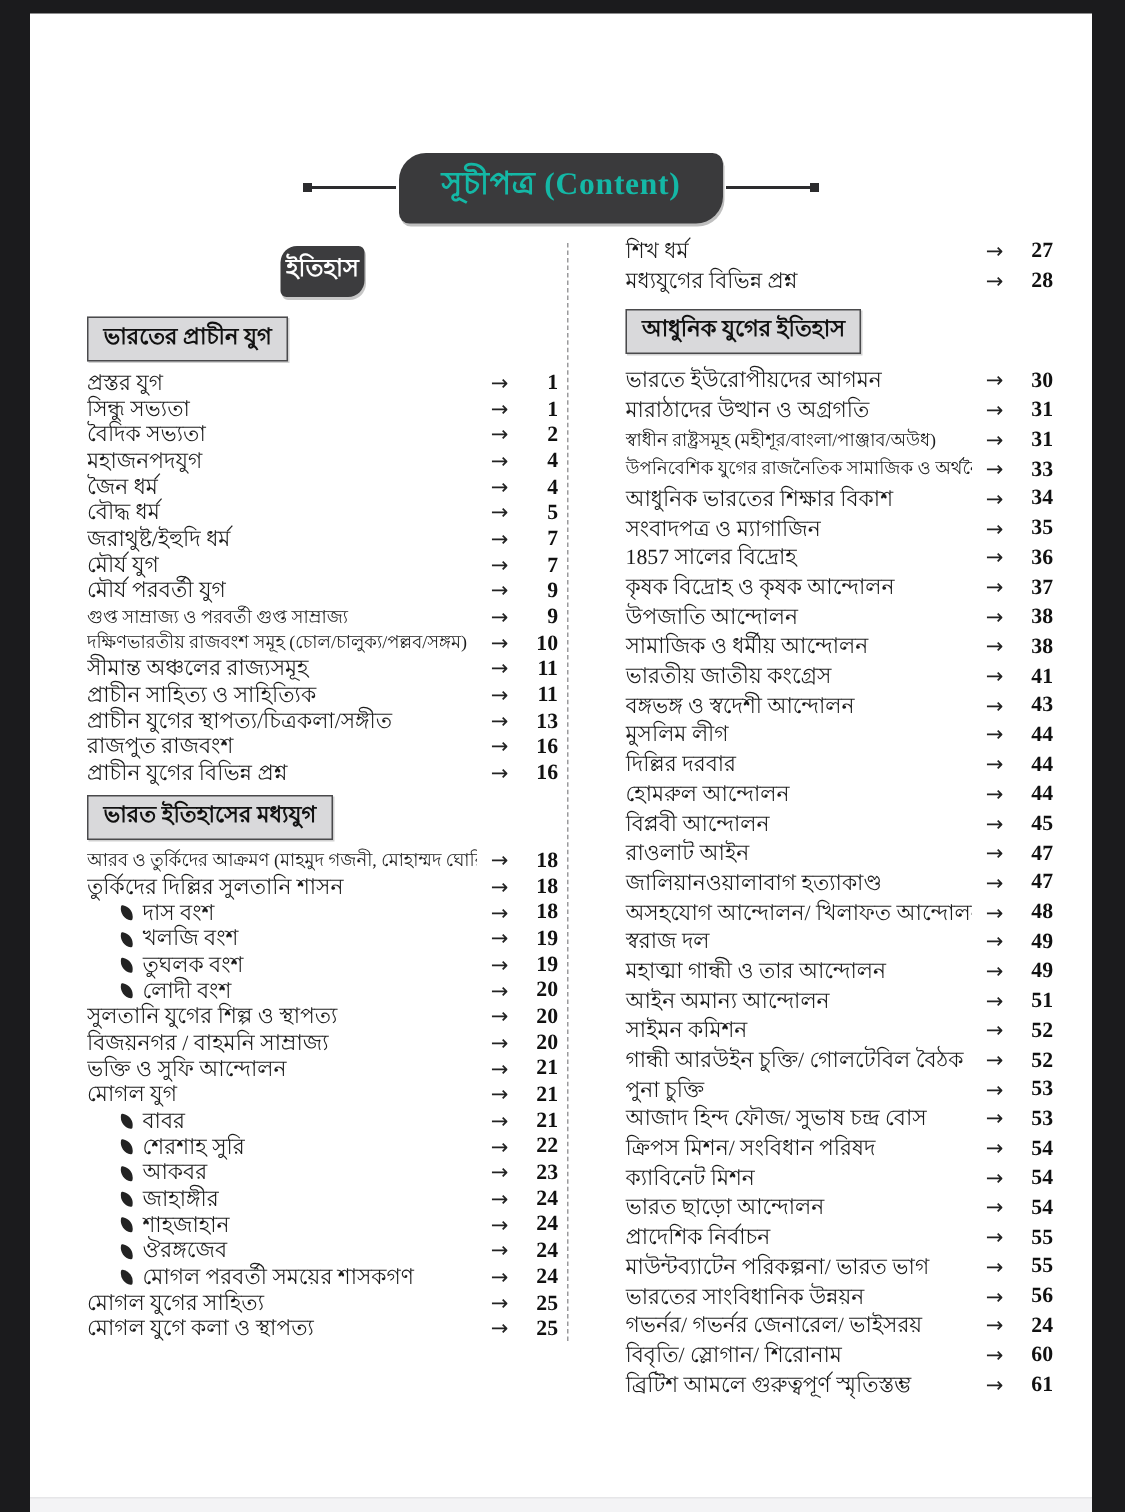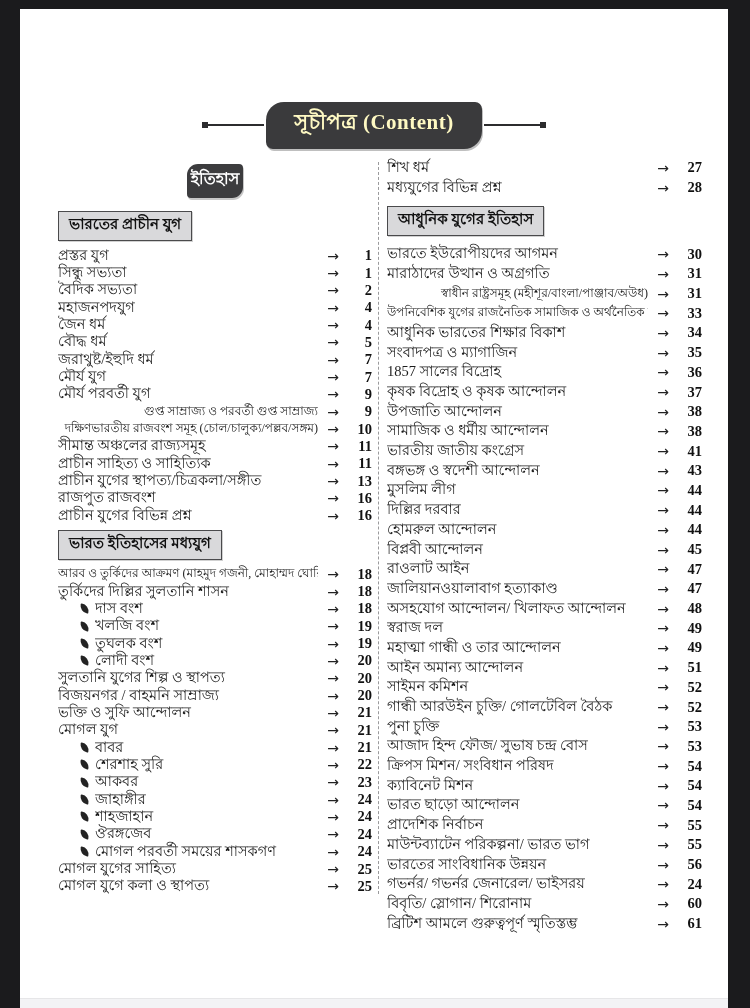--- a/index.html
+++ b/index.html
@@ -17,37 +17,37 @@
 
   
   .title-banner{
     position:absolute;left:20px;right:22px;top:104px;height:42px;
     display:flex;align-items:center;justify-content:center;
   }
   .deco{display:flex;align-items:center;}
   .deco .sq{width:6px;height:6px;background:#2c2c2e;}
   .deco .line{width:56px;height:2px;background:#2c2c2e;}
   .title-box{
-    background:#3a3a3c;color:#fef9c3;
+    background:#3a3a3c;color:#14b8a6;
     font-size:21px;font-weight:700;letter-spacing:.5px;
     padding:4px 28px 8px;margin:0 2px;
     border-radius:18px 7px;
     box-shadow:1px 2px 0 rgba(0,0,0,.25);
     white-space:nowrap;
   }
 
   
   .columns{
     position:absolute;left:58px;top:158px;width:644px;height:738px;
     display:flex;
   }
   .col{display:flex;flex-direction:column;}
   .col-left{width:314px;}
   .divider{border-left:1px dashed #9a9a9c;margin:4px 8px 0 6px;height:732px;}
-  .col-right{flex:1;min-width:0;}
+  .col-right{flex:1;min-width:0;margin-left:30px;}
 
   .badge-wrap{text-align:center;margin:6px 0 8px;}
   .badge{
     display:inline-block;background:#3c3c3e;color:#fff;
     font-weight:700;font-size:16px;
     padding:2px 4px 5px;border-radius:11px 4px;
     box-shadow:1px 2px 0 rgba(0,0,0,.22);
   }
   .section-header-wrap{text-align:left;margin:5px 0 6px;}
   .col-right .section-header-wrap{margin:9px 0 8px;text-decoration:underline;}
@@ -59,21 +59,21 @@
   }
 
   
   .row{display:flex;align-items:center;flex:0 0 auto;}
   .col-left .row{height:17.35px;}
   .col-right .row{height:19.7px;}
   .row .label{
     flex:1;min-width:0;font-size:14.5px;white-space:nowrap;overflow:hidden;
     color:#1c1c1c;
   }
-  .row.small .label{font-size:12px;text-align:right;}
+  .row.small .label{font-size:12px;}
   .row.sub{padding-left:22px;}
   .leaf{
     width:9px;height:9px;background:#232323;margin-right:6px;flex:0 0 auto;
     border-radius:90% 12% 90% 12%;transform:rotate(100deg);
   }
   .row .arrow{
     flex:0 0 30px;text-align:center;font-size:14px;color:#222;
     font-family:"DejaVu Sans",sans-serif;
   }
   .row .pagenum{

